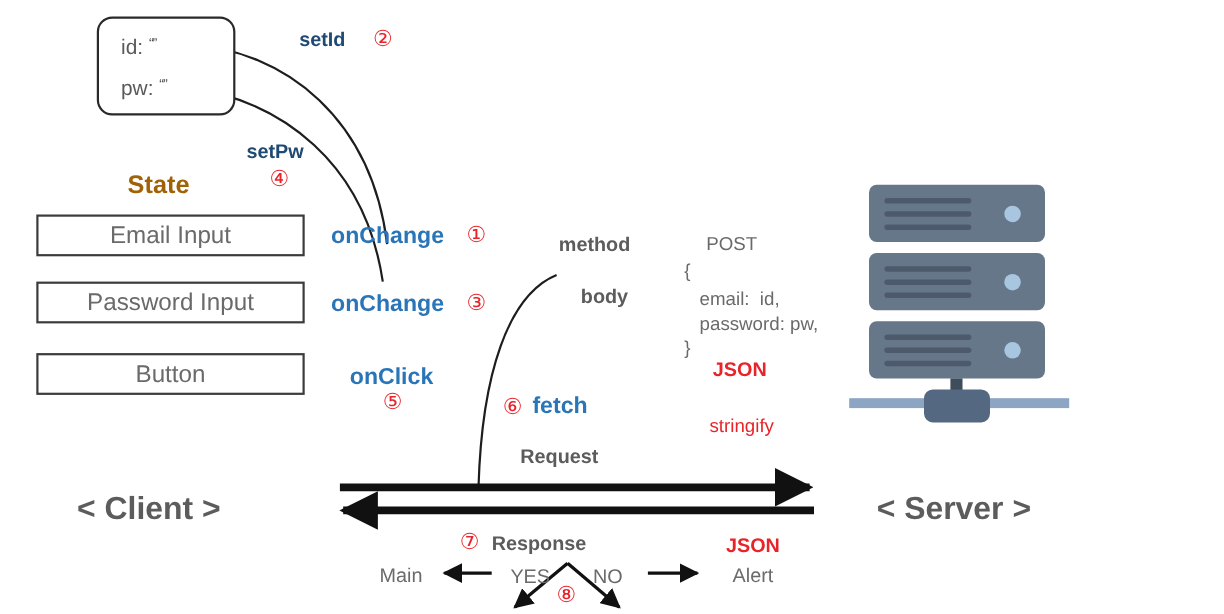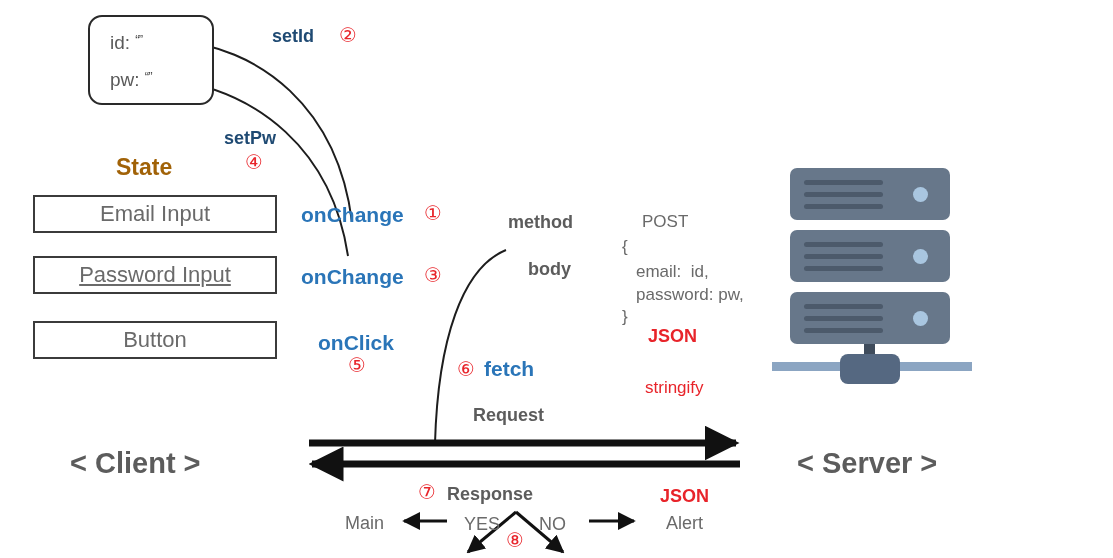--- a/index.html
+++ b/index.html
@@ -68,21 +68,21 @@
     border: 2.5px solid #3b3b3b;
     background: #fff;
     box-sizing: border-box;
     display: flex;
     align-items: center;
     justify-content: center;
     font-size: 22px;
     color: #6a6a6a;
   }
   #box-email { top: 195px; }
-  #box-password { top: 256px; text-decoration: underline; }
+  #box-password { top: 256px; }
   #box-button { top: 321px; }
 
   
   .handler {
     font-size: 21px;
     font-weight: bold;
     color: #2a75b8;
     white-space: nowrap;
   }
   .handler-dark {

